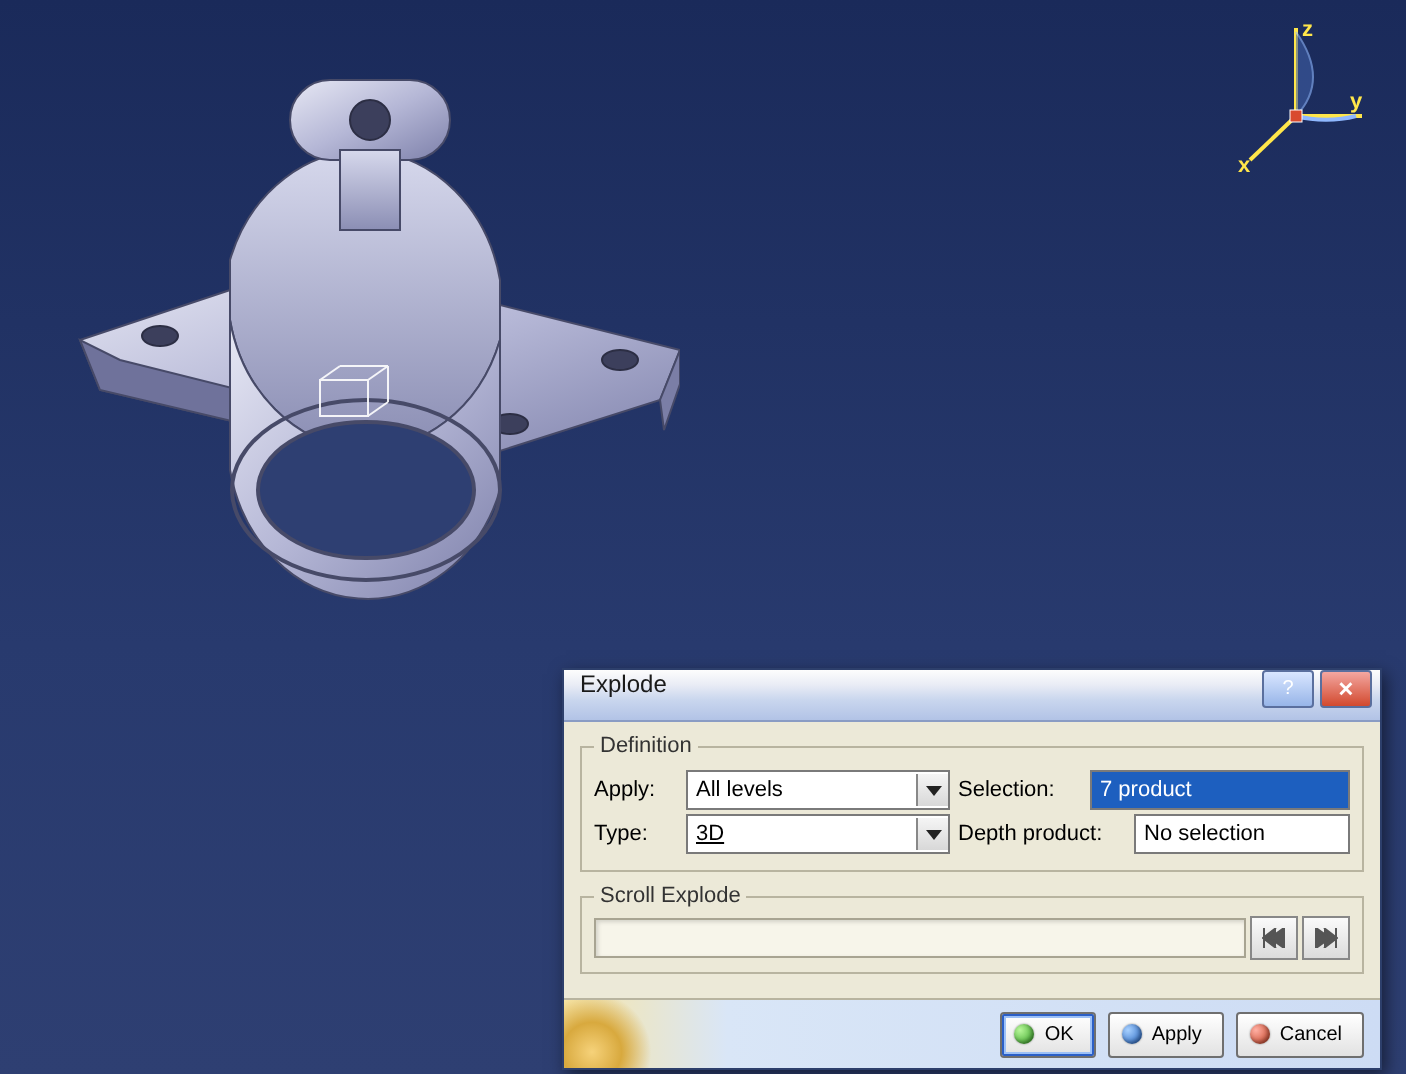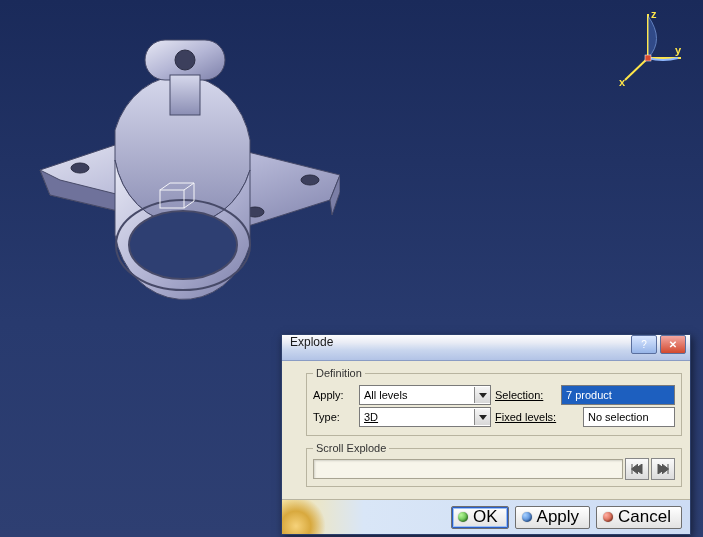--- a/index.html
+++ b/index.html
@@ -11,40 +11,40 @@
   .compass{position:absolute;right:20px;top:8px;width:70px;height:80px;}
   .compass svg{width:100%;height:100%;}
   .axis-label{font-size:11px;font-weight:bold;fill:#ffe64a;}
   
   .dialog{position:absolute;left:281px;top:334px;width:408px;border:1px solid #2d3f6b;background:#ece9d8;box-shadow:2px 3px 8px rgba(0,0,0,.5);}
   .titlebar{height:25px;background:linear-gradient(180deg,#fdfdfd 0%,#e9ecf5 30%,#c9d6ee 60%,#b2c3e6 100%);border-bottom:1px solid #8a9cc4;display:flex;padding:0 4px 0 8px;}
   .titlebar .title{flex:1;color:#1a1a1a;font-size:12px;}
   .titlebar .win-btn{width:24px;height:17px;margin-left:3px;border:1px solid #5a6f9e;border-radius:2px;display:flex;align-items:center;justify-content:center;font-size:10px;color:#fff;}
   .help-btn{background:linear-gradient(180deg,#d9e6ff,#97b5e8);}
   .close-btn{background:linear-gradient(180deg,#f3a7a1,#d2492e);width:42px;font-weight:bold;font-size:11px;}
-  .dlg-body{padding:6px 8px 6px 24px;}
+  .dlg-body{padding:6px 8px 6px 8px;}
   fieldset{border:1px solid #b8b4a0;margin:0 0 6px 0;padding:4px 6px 6px 6px;}
   legend{font-size:11px;color:#333;padding:0 3px;}
   .row{display:flex;align-items:center;margin:2px 0;gap:4px;}
   .lbl{width:42px;color:#000;}
-  .lbl2{width:84px;color:#000;text-decoration:underline;}
+  .lbl2{width:84px;color:#000;}
   .combo{display:flex;align-items:center;height:18px;border:1px solid #7a7a7a;background:#fff;}
   .combo .val{flex:1;padding:0 4px;white-space:nowrap;overflow:hidden;}
   .combo .arrow{width:15px;height:16px;background:linear-gradient(180deg,#f5f5f5,#d8d8d8);border-left:1px solid #888;display:flex;align-items:center;justify-content:center;}
   .combo .arrow:after{content:"";border-left:4px solid transparent;border-right:4px solid transparent;border-top:5px solid #222;}
   .c-depth{width:130px;}
   .c-type{width:130px;text-decoration:underline;}
   .field{height:18px;border:1px solid #7a7a7a;background:#fff;padding:0 4px;display:flex;align-items:center;flex:1;}
   .field.selected{background:#1d5fbf;color:#fff;}
   .scroll-track{display:flex;align-items:center;gap:0;}
   .scroll-bar{flex:1;height:18px;border:1px solid #a8a492;background:#f7f5ea;box-shadow:inset 1px 1px 2px rgba(0,0,0,.15);}
   .scroll-btn{width:22px;height:20px;border:1px solid #888;background:linear-gradient(180deg,#fafafa,#dcdcdc);display:flex;align-items:center;justify-content:center;margin-left:2px;font-size:10px;color:#333;font-family:Arial;}
   .footer{height:34px;background:linear-gradient(90deg,#f8e6a7 0%,#d9e6f7 20%,#cddcf4 100%);border-top:1px solid #b8b4a0;display:flex;align-items:center;justify-content:flex-end;padding:0 8px;gap:6px;position:relative;}
   .footer .globe{position:absolute;left:0;bottom:0;width:56px;height:34px;background:radial-gradient(circle at 14px 26px,#f6d27a 0%,#d8a93e 30%,transparent 60%);}
-  .btn{height:21px;border:1px solid #6f6f6f;background:linear-gradient(180deg,#fff,#e2e2e2);padding:0 10px 0 6px;display:flex;align-items:center;gap:5px;font-size:17px;border-radius:2px;}
+  .btn{height:21px;border:1px solid #6f6f6f;background:linear-gradient(180deg,#fff,#e2e2e2);padding:0 10px 0 6px;display:flex;align-items:center;gap:5px;font-size:10px;border-radius:2px;}
   .btn.default{box-shadow:0 0 0 1px #2b5fc7 inset,0 0 0 2px #9cc0f6 inset;}
   .dot{width:10px;height:10px;border-radius:50%;box-shadow:inset -1px -1px 2px rgba(0,0,0,.4),0 0 1px rgba(0,0,0,.5);}
   .dot.green{background:radial-gradient(circle at 30% 30%,#b8f79a,#2e9e1e);}
   .dot.blue{background:radial-gradient(circle at 30% 30%,#a8d1ff,#1d5fbf);}
   .dot.red{background:radial-gradient(circle at 30% 30%,#ffb0a4,#c23b1e);}
 </style>
 </head>
 <body>
 
 <div class="viewport">
@@ -125,21 +125,21 @@
           <div class="field selected">
             <span>7 product</span>
           </div>
         </div>
         <div class="row">
           <span class="lbl">Type:</span>
           <div class="combo c-type">
             <span class="val">3D</span>
             <span class="arrow"></span>
           </div>
-          <span class="lbl2">Fixed levels:</span>
+          <span class="lbl2">Depth product:</span>
           <div class="field">
             <span>No selection</span>
           </div>
         </div>
       </fieldset>
       <fieldset>
         <legend>Scroll Explode</legend>
         <div class="scroll-track">
           <div class="scroll-bar"></div>
           <div class="scroll-btn">

